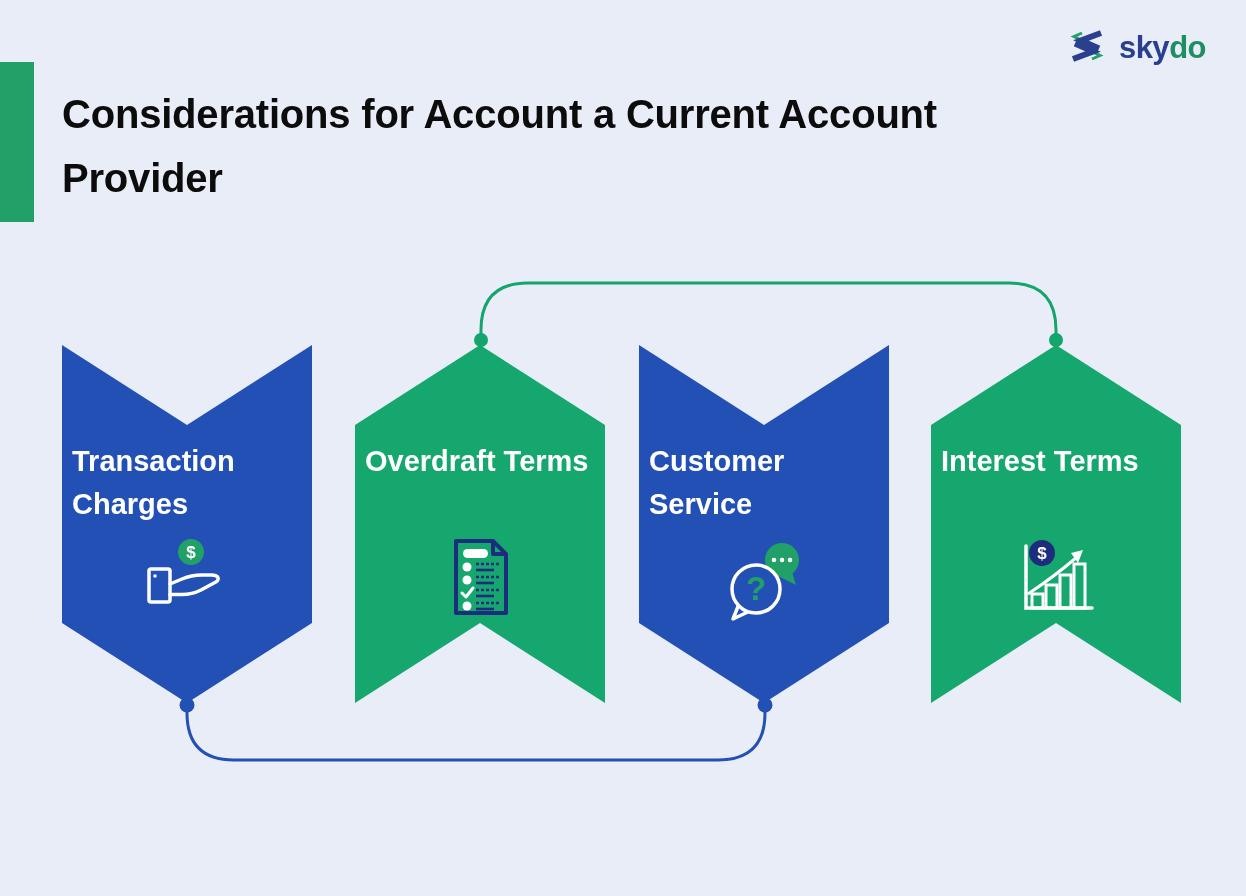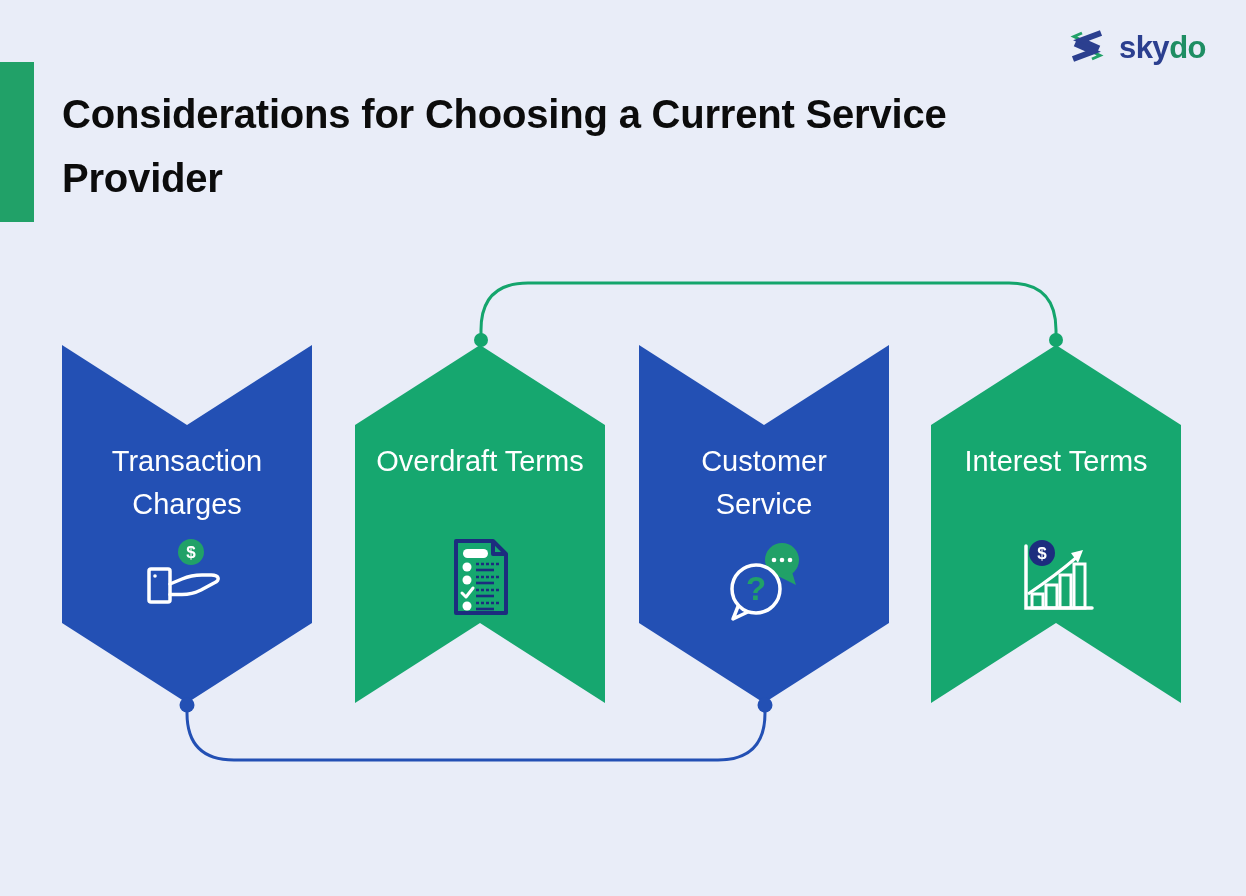--- a/index.html
+++ b/index.html
@@ -40,38 +40,38 @@
 
   
   .banner {
     position:absolute; top:345px; width:250px; height:358px;
   }
   .banner svg.shape { position:absolute; inset:0; width:250px; height:358px; }
   .banner.blue  svg.shape polygon { fill:#2350B4; }
   .banner.green svg.shape polygon { fill:#16A76F; }
   .banner-label {
     position:absolute; top:95px; left:10px; right:10px;
-    text-align:center; color:#FFFFFF;
-    font-size:29px; line-height:43px; font-weight:400;
+    text-align:left; color:#FFFFFF;
+    font-size:29px; line-height:43px; font-weight:700;
   }
   .banner-icon {
     position:absolute; top:193px; left:50%; transform:translateX(-50%);
   }
   #banner-1 { left:62px;  }
   #banner-2 { left:355px; }
   #banner-3 { left:639px; }
   #banner-4 { left:931px; }
 </style>
 </head>
 <body>
 
 <div class="canvas">
 
   <div class="accent-bar"></div>
-  <h1 class="title">Considerations for Choosing a Current Service Provider</h1>
+  <h1 class="title">Considerations for Account a Current Account Provider</h1>
 
   <div class="logo">
     <span>
       <svg width="34" height="32" viewBox="0 0 34 32">
         <path d="M12,3 L4,6.5 L11,10" stroke="#21A168" stroke-width="3" fill="none"></path>
         <path d="M22,29 L30,25.5 L23,22" stroke="#21A168" stroke-width="3" fill="none"></path>
         <path d="M31,3 L11,10.5 L29,18.5" stroke="#2B3F8F" stroke-width="6" fill="none"></path>
         <path d="M3,29 L23,21.5 L5,13.5" stroke="#2B3F8F" stroke-width="6" fill="none"></path>
       </svg>
     </span>

